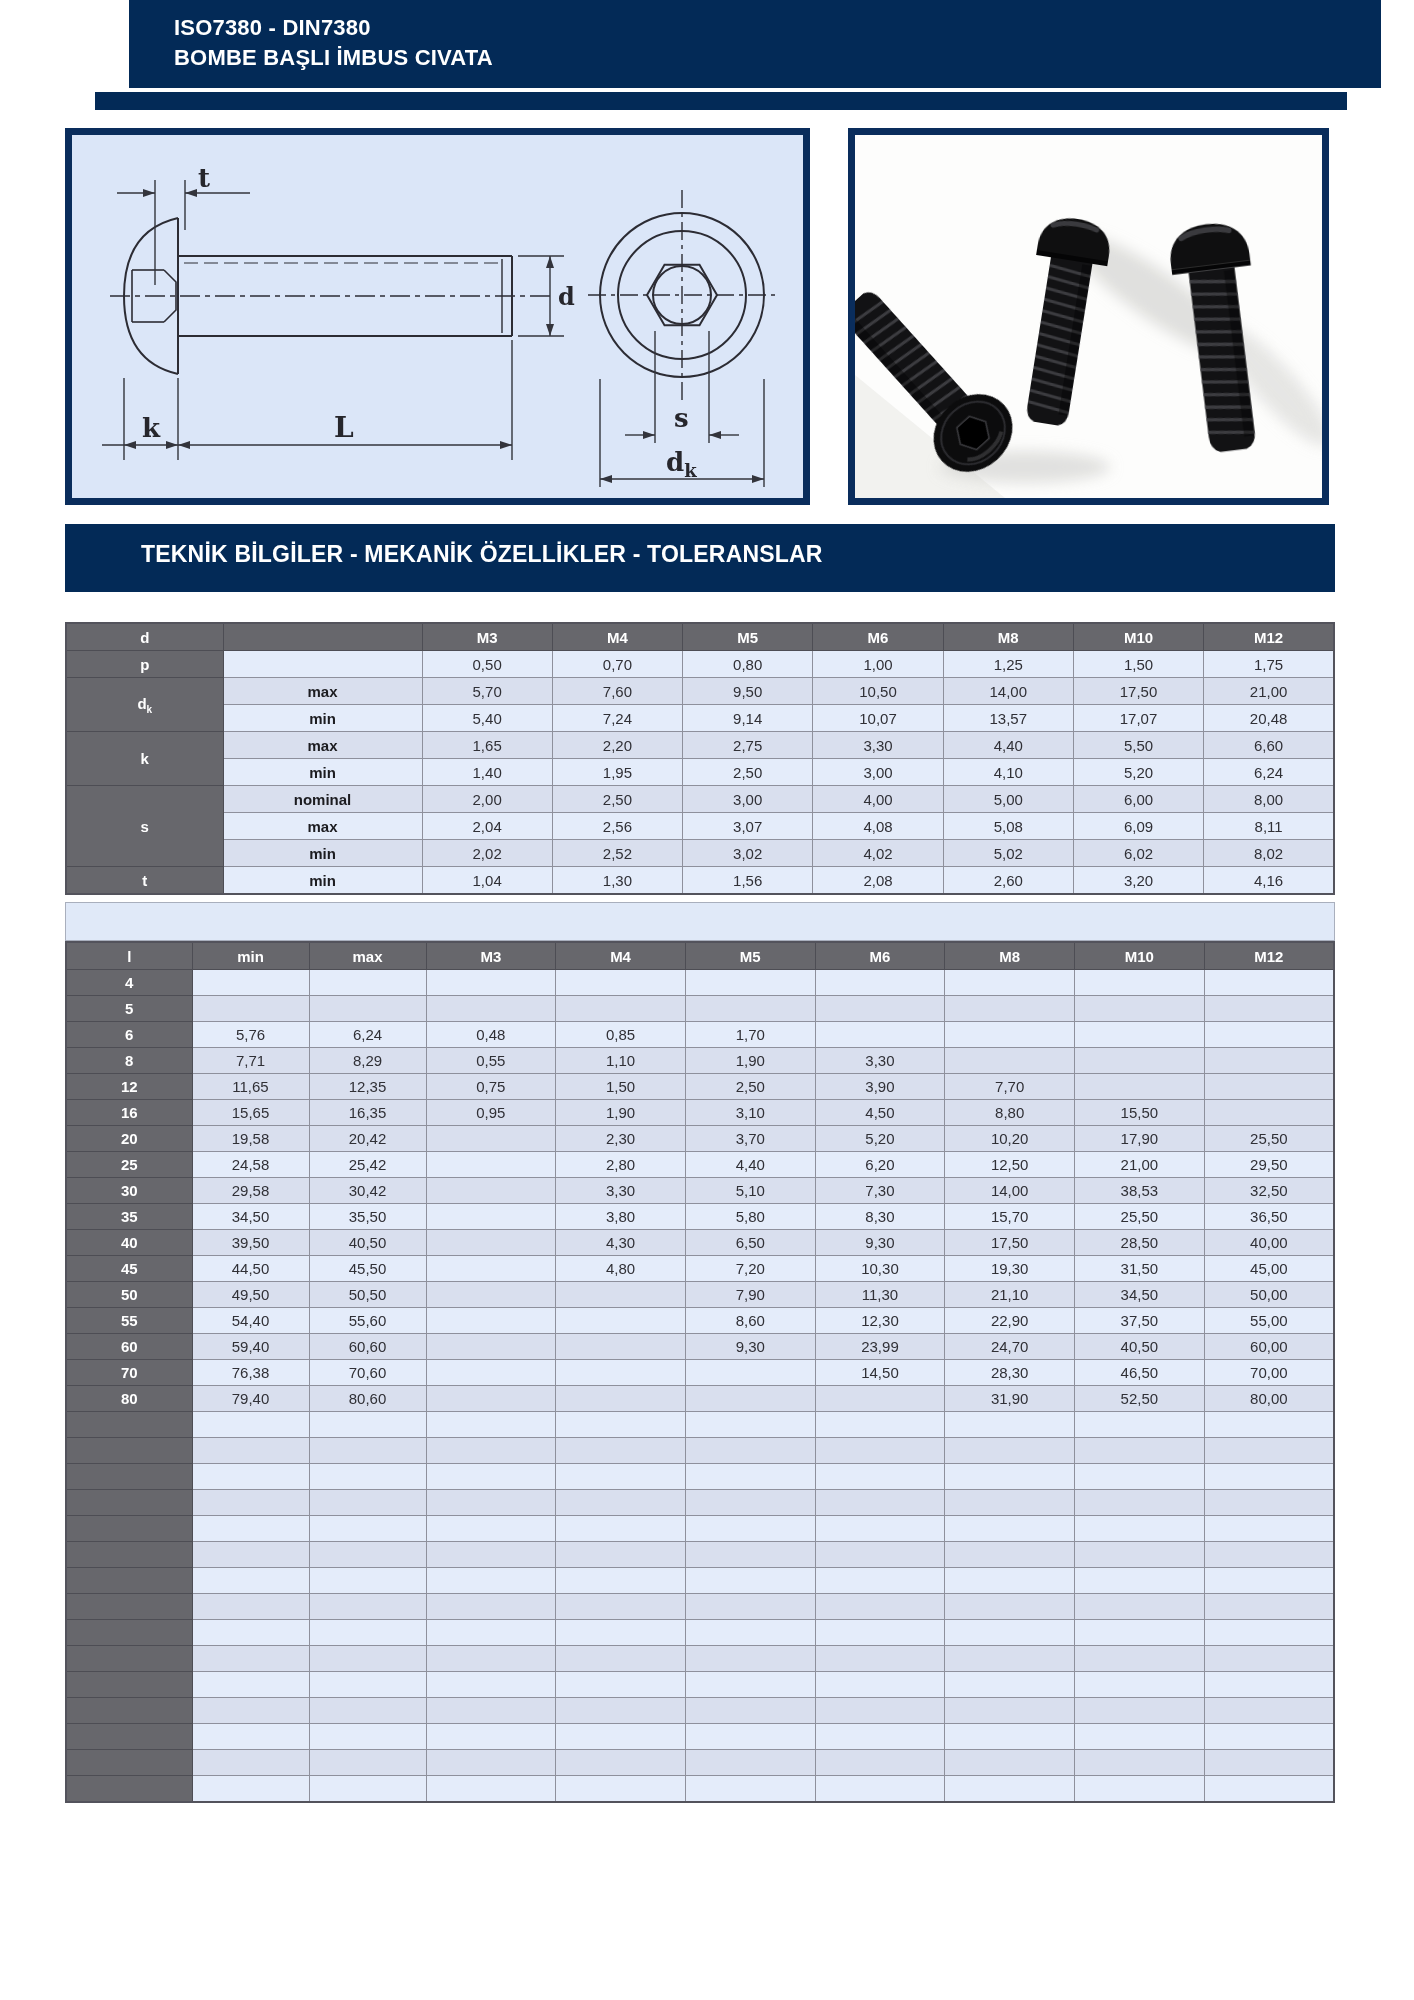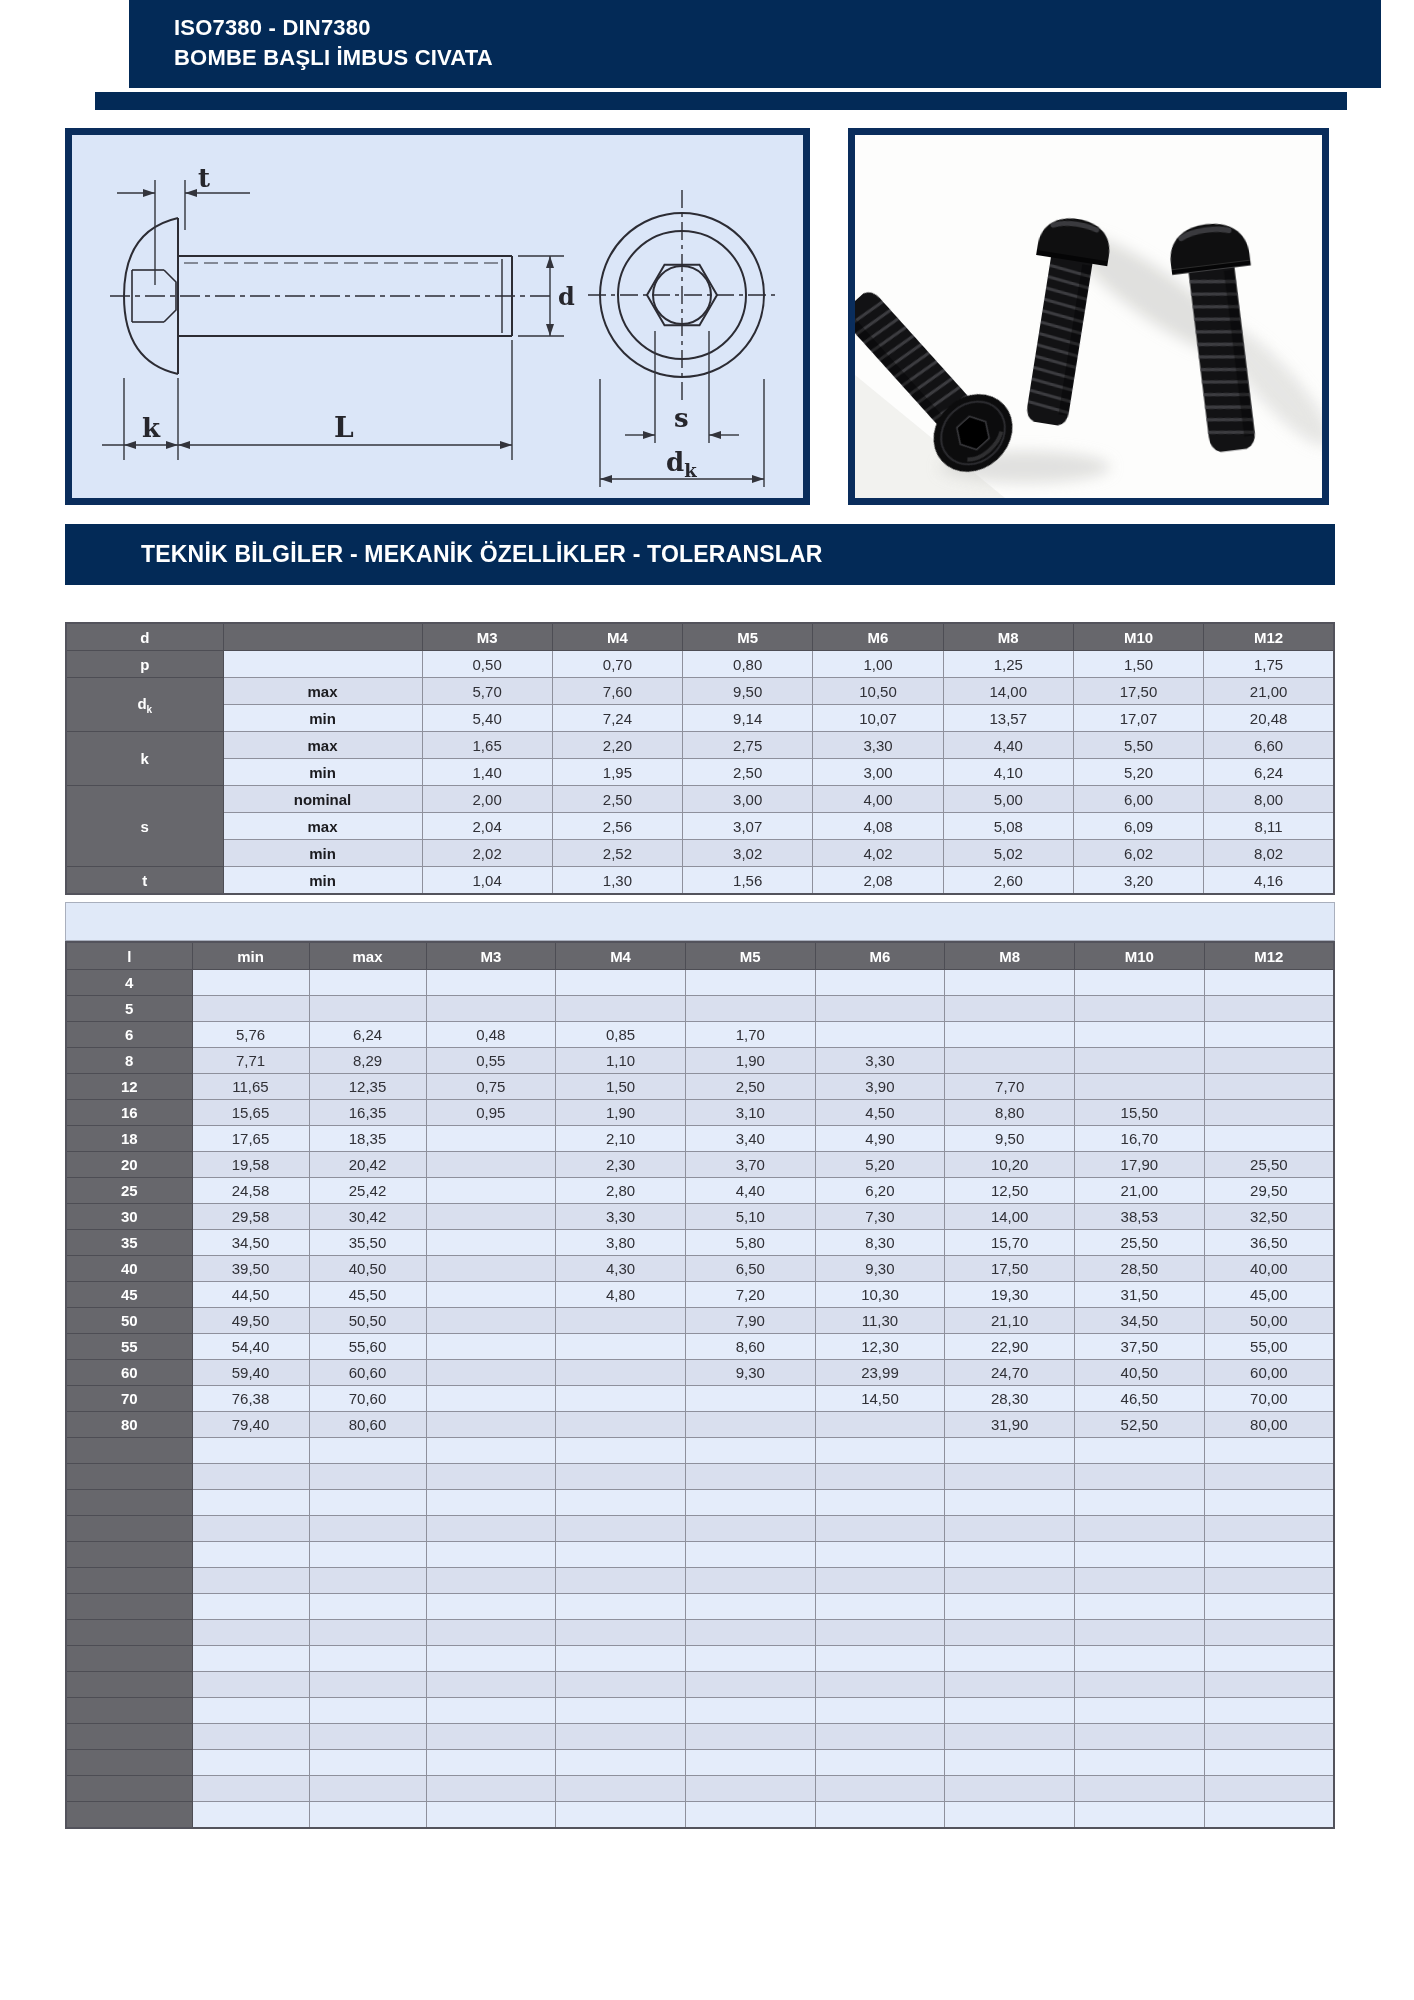--- a/index.html
+++ b/index.html
@@ -11,21 +11,21 @@
   #title-banner{left:95px;top:0;width:1252px;height:88px;background:#032a57;color:#fff;
                 padding:13px 0 0 45px;margin-left:34px;}
   #title-banner .t1,#title-banner .t2{font-weight:bold;font-size:22px;line-height:30px;letter-spacing:.2px;}
   #hdr-strip{left:95px;top:92px;width:1252px;height:18px;background:#032a57;}
 
   
   #draw-box{left:65px;top:128px;width:745px;height:377px;border:7px solid #0a2d5c;background:#dbe6f8;}
   #photo-box{left:848px;top:128px;width:481px;height:377px;border:7px solid #0a2d5c;background:#fdfdfc;}
 
   
-  #section-bar{left:65px;top:524px;width:1270px;height:61px;background:#032a57;color:#fff;
+  #section-bar{left:65px;top:524px;width:1270px;height:68px;background:#032a57;color:#fff;
                font-size:23px;font-weight:bold;line-height:61px;padding-left:76px;letter-spacing:.2px;}
 
   
   table{border-collapse:collapse;table-layout:fixed;position:absolute;box-sizing:border-box;
         font-family:"Liberation Sans","DejaVu Sans",sans-serif;}
   #table1{left:65px;top:622px;width:1270px;border:2px solid #53535c;}
   #table2{left:65px;top:941px;width:1270px;border:2px solid #53535c;}
   th,td{border:1px solid #8e909c;padding:0;text-align:center;font-size:15px;color:#303036;
         overflow:hidden;white-space:nowrap;}
   #table1 th,#table1 td{height:26px;}
@@ -408,32 +408,20 @@
           <td>15,65</td>
           <td>16,35</td>
           <td>0,95</td>
           <td>1,90</td>
           <td>3,10</td>
           <td>4,50</td>
           <td>8,80</td>
           <td>15,50</td>
           <td></td>
         </tr>
-        <tr class="lit">
-          <td class="plab">18</td>
-          <td>17,65</td>
-          <td>18,35</td>
-          <td></td>
-          <td>2,10</td>
-          <td>3,40</td>
-          <td>4,90</td>
-          <td>9,50</td>
-          <td>16,70</td>
-          <td></td>
-        </tr>
         <tr class="lav">
           <td class="plab">20</td>
           <td>19,58</td>
           <td>20,42</td>
           <td></td>
           <td>2,30</td>
           <td>3,70</td>
           <td>5,20</td>
           <td>10,20</td>
           <td>17,90</td>

